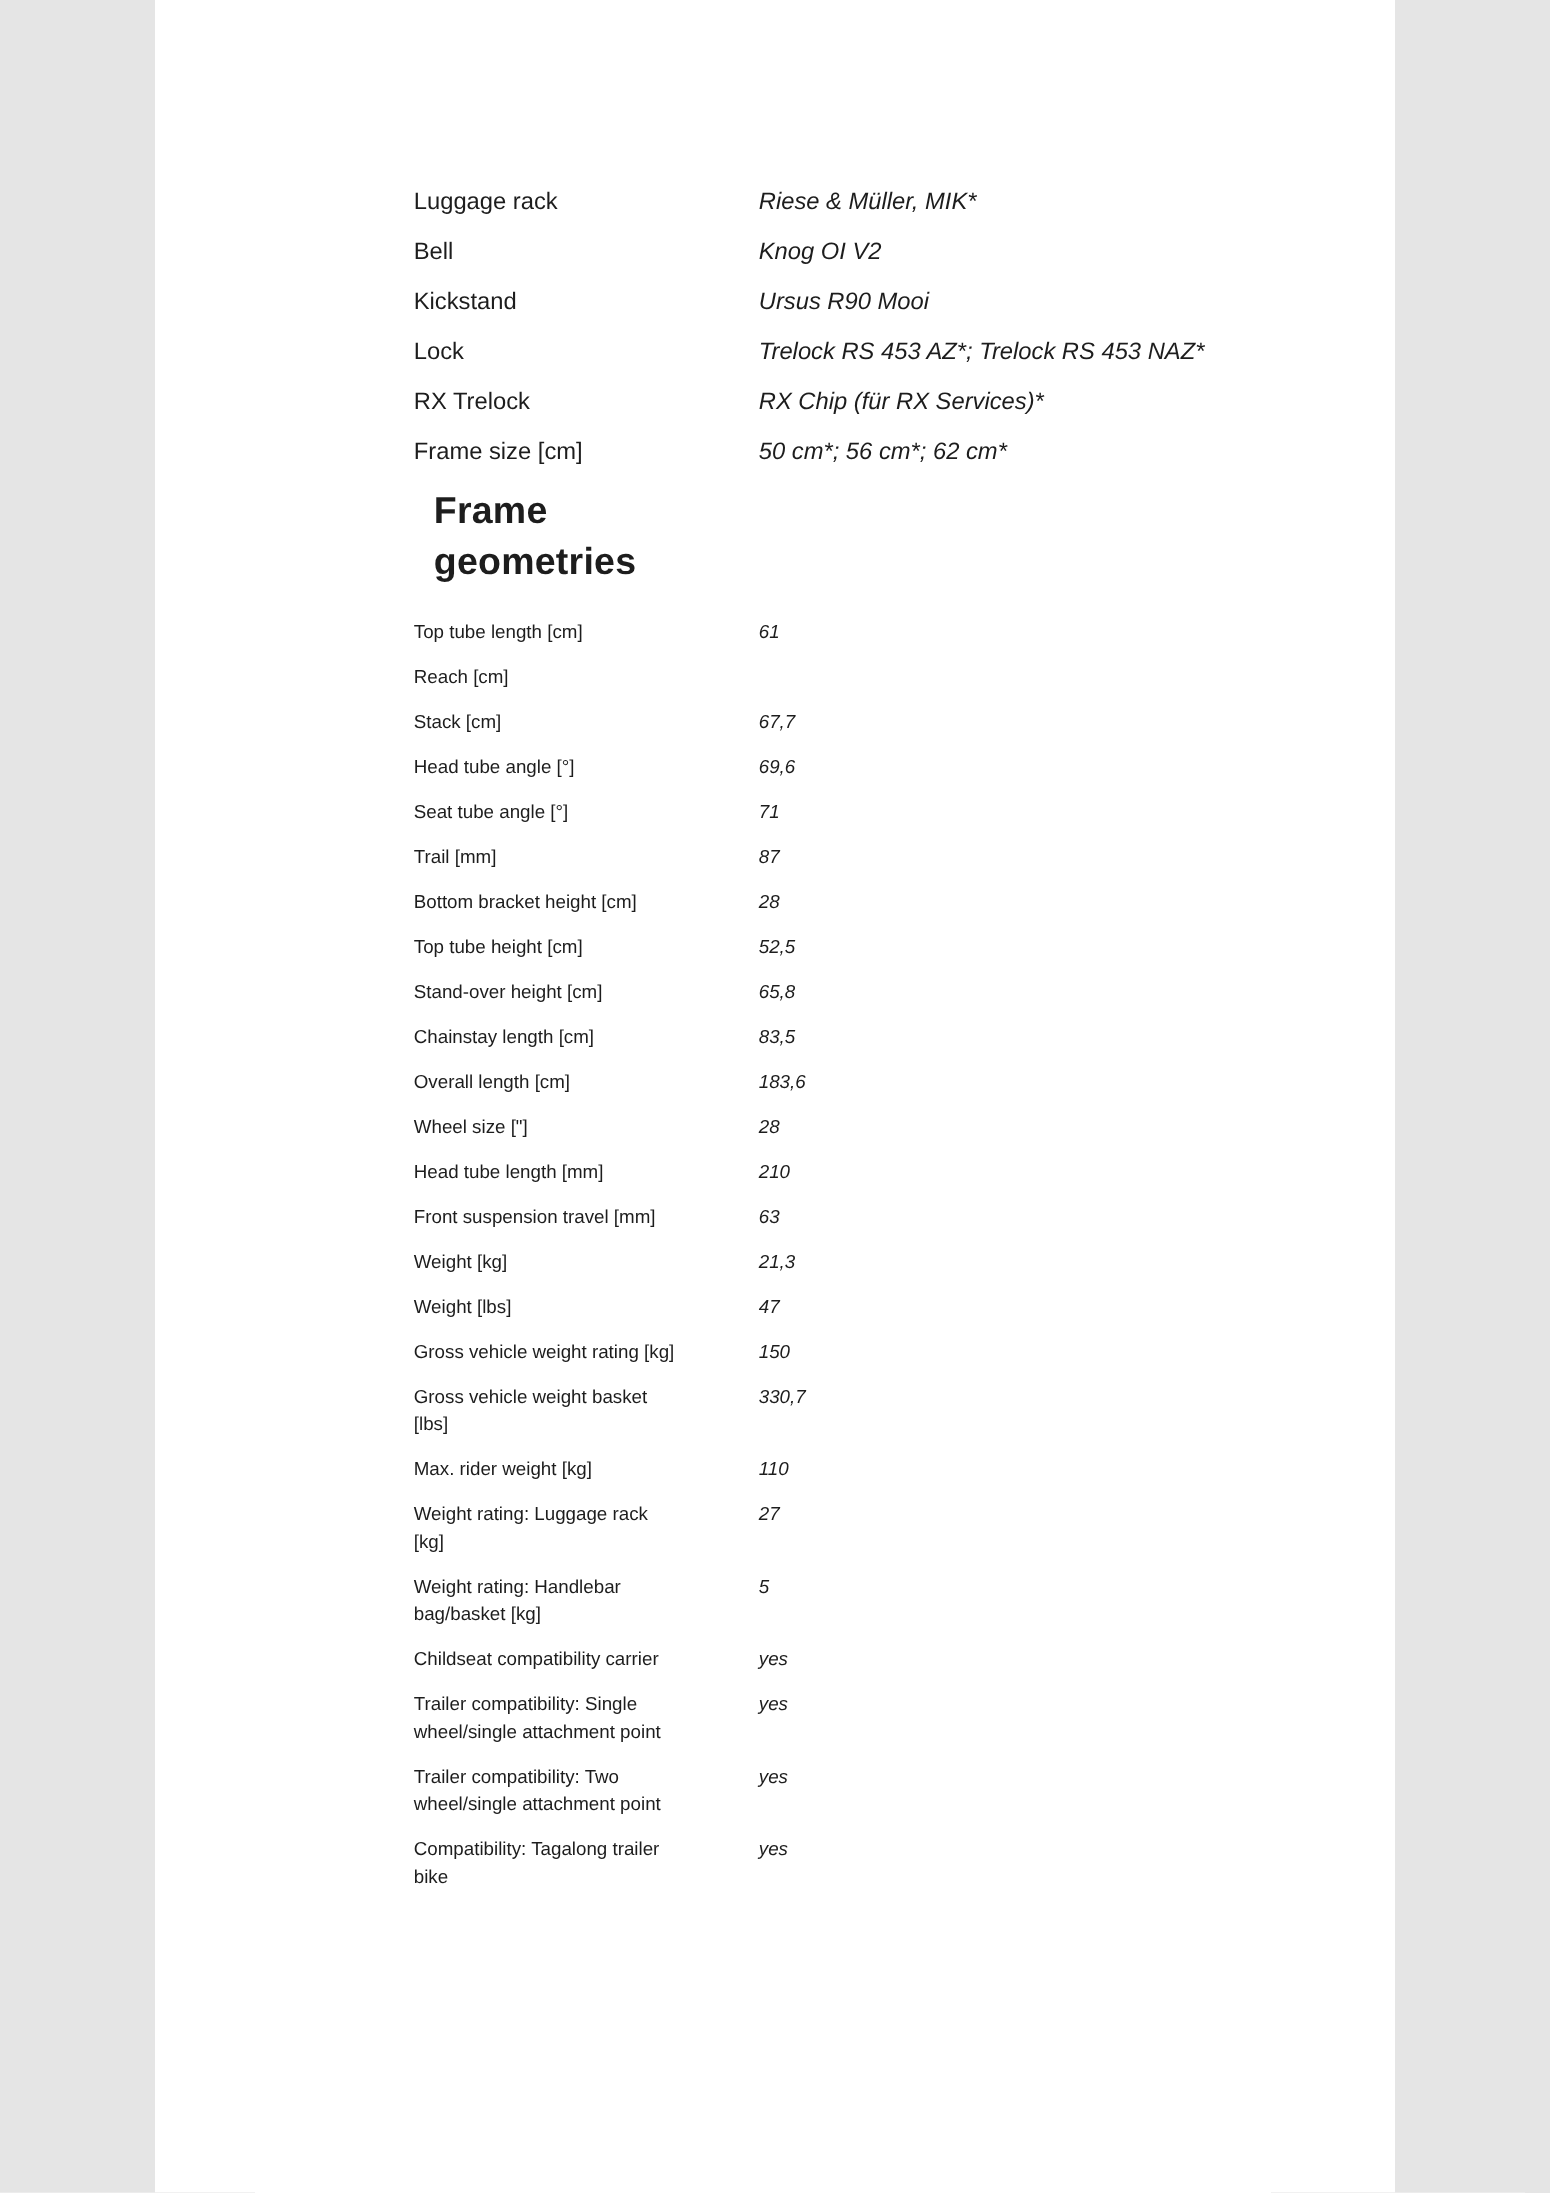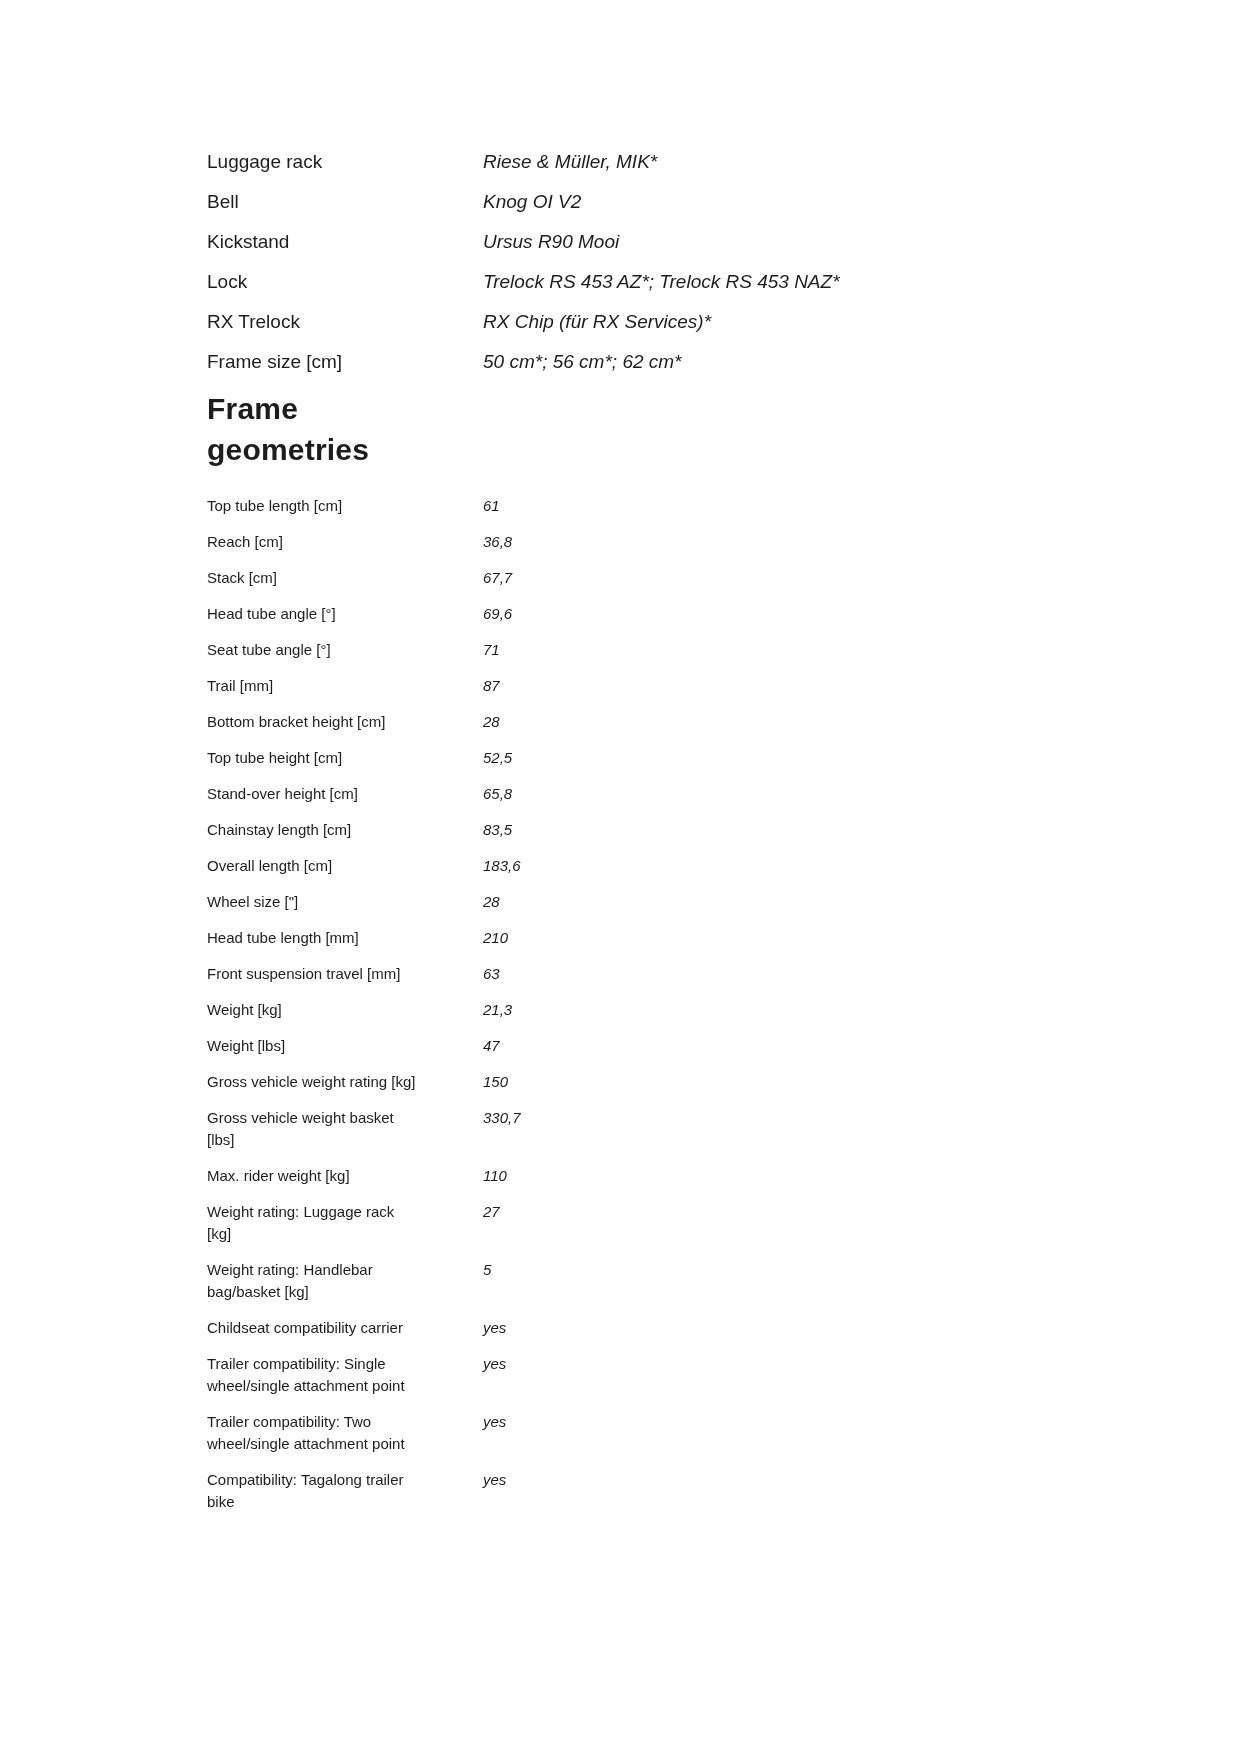--- a/index.html
+++ b/index.html
@@ -2,21 +2,21 @@
 <html><head>
 <meta charset="utf-8">
 <style>
   html, body {
     margin: 0;
     padding: 0;
     background: #e5e5e5;
   }
   .page {
     position: relative;
-    width: 1240px;
+    width: 992px;
     height: 1754px;
     margin: 0 auto;
     background: #ffffff;
     font-family: "Liberation Sans", "DejaVu Sans", sans-serif;
     color: #1d1d1d;
     overflow: hidden;
   }
   .content {
     position: absolute;
     left: 207px;
@@ -33,21 +33,21 @@
     font-size: 19px;
     line-height: 27px;
     margin-bottom: 13px;
   }
   
   .section-heading {
     font-size: 30px;
     font-weight: bold;
     line-height: 41px;
     letter-spacing: 0.2px;
-    margin: 8px 0 25px 0;
+    margin: 8px 0 25px 16px;
     white-space: pre-line;
   }
   
   .geometry .spec-row {
     font-size: 15px;
     line-height: 22px;
     margin-bottom: 14px;
   }
   .spec-label {
     white-space: pre-line;
@@ -94,21 +94,20 @@
     <h2 class="section-heading">Frame
 geometries</h2>
 
     <div class="spec-table geometry" id="geometry-table">
         <div class="spec-row">
           <div class="spec-label">Top tube length [cm]</div>
           <div class="spec-value">61</div>
         </div>
         <div class="spec-row">
           <div class="spec-label">Reach [cm]</div>
-          <div class="spec-value">36,8</div>
         </div>
         <div class="spec-row">
           <div class="spec-label">Stack [cm]</div>
           <div class="spec-value">67,7</div>
         </div>
         <div class="spec-row">
           <div class="spec-label">Head tube angle [°]</div>
           <div class="spec-value">69,6</div>
         </div>
         <div class="spec-row">

